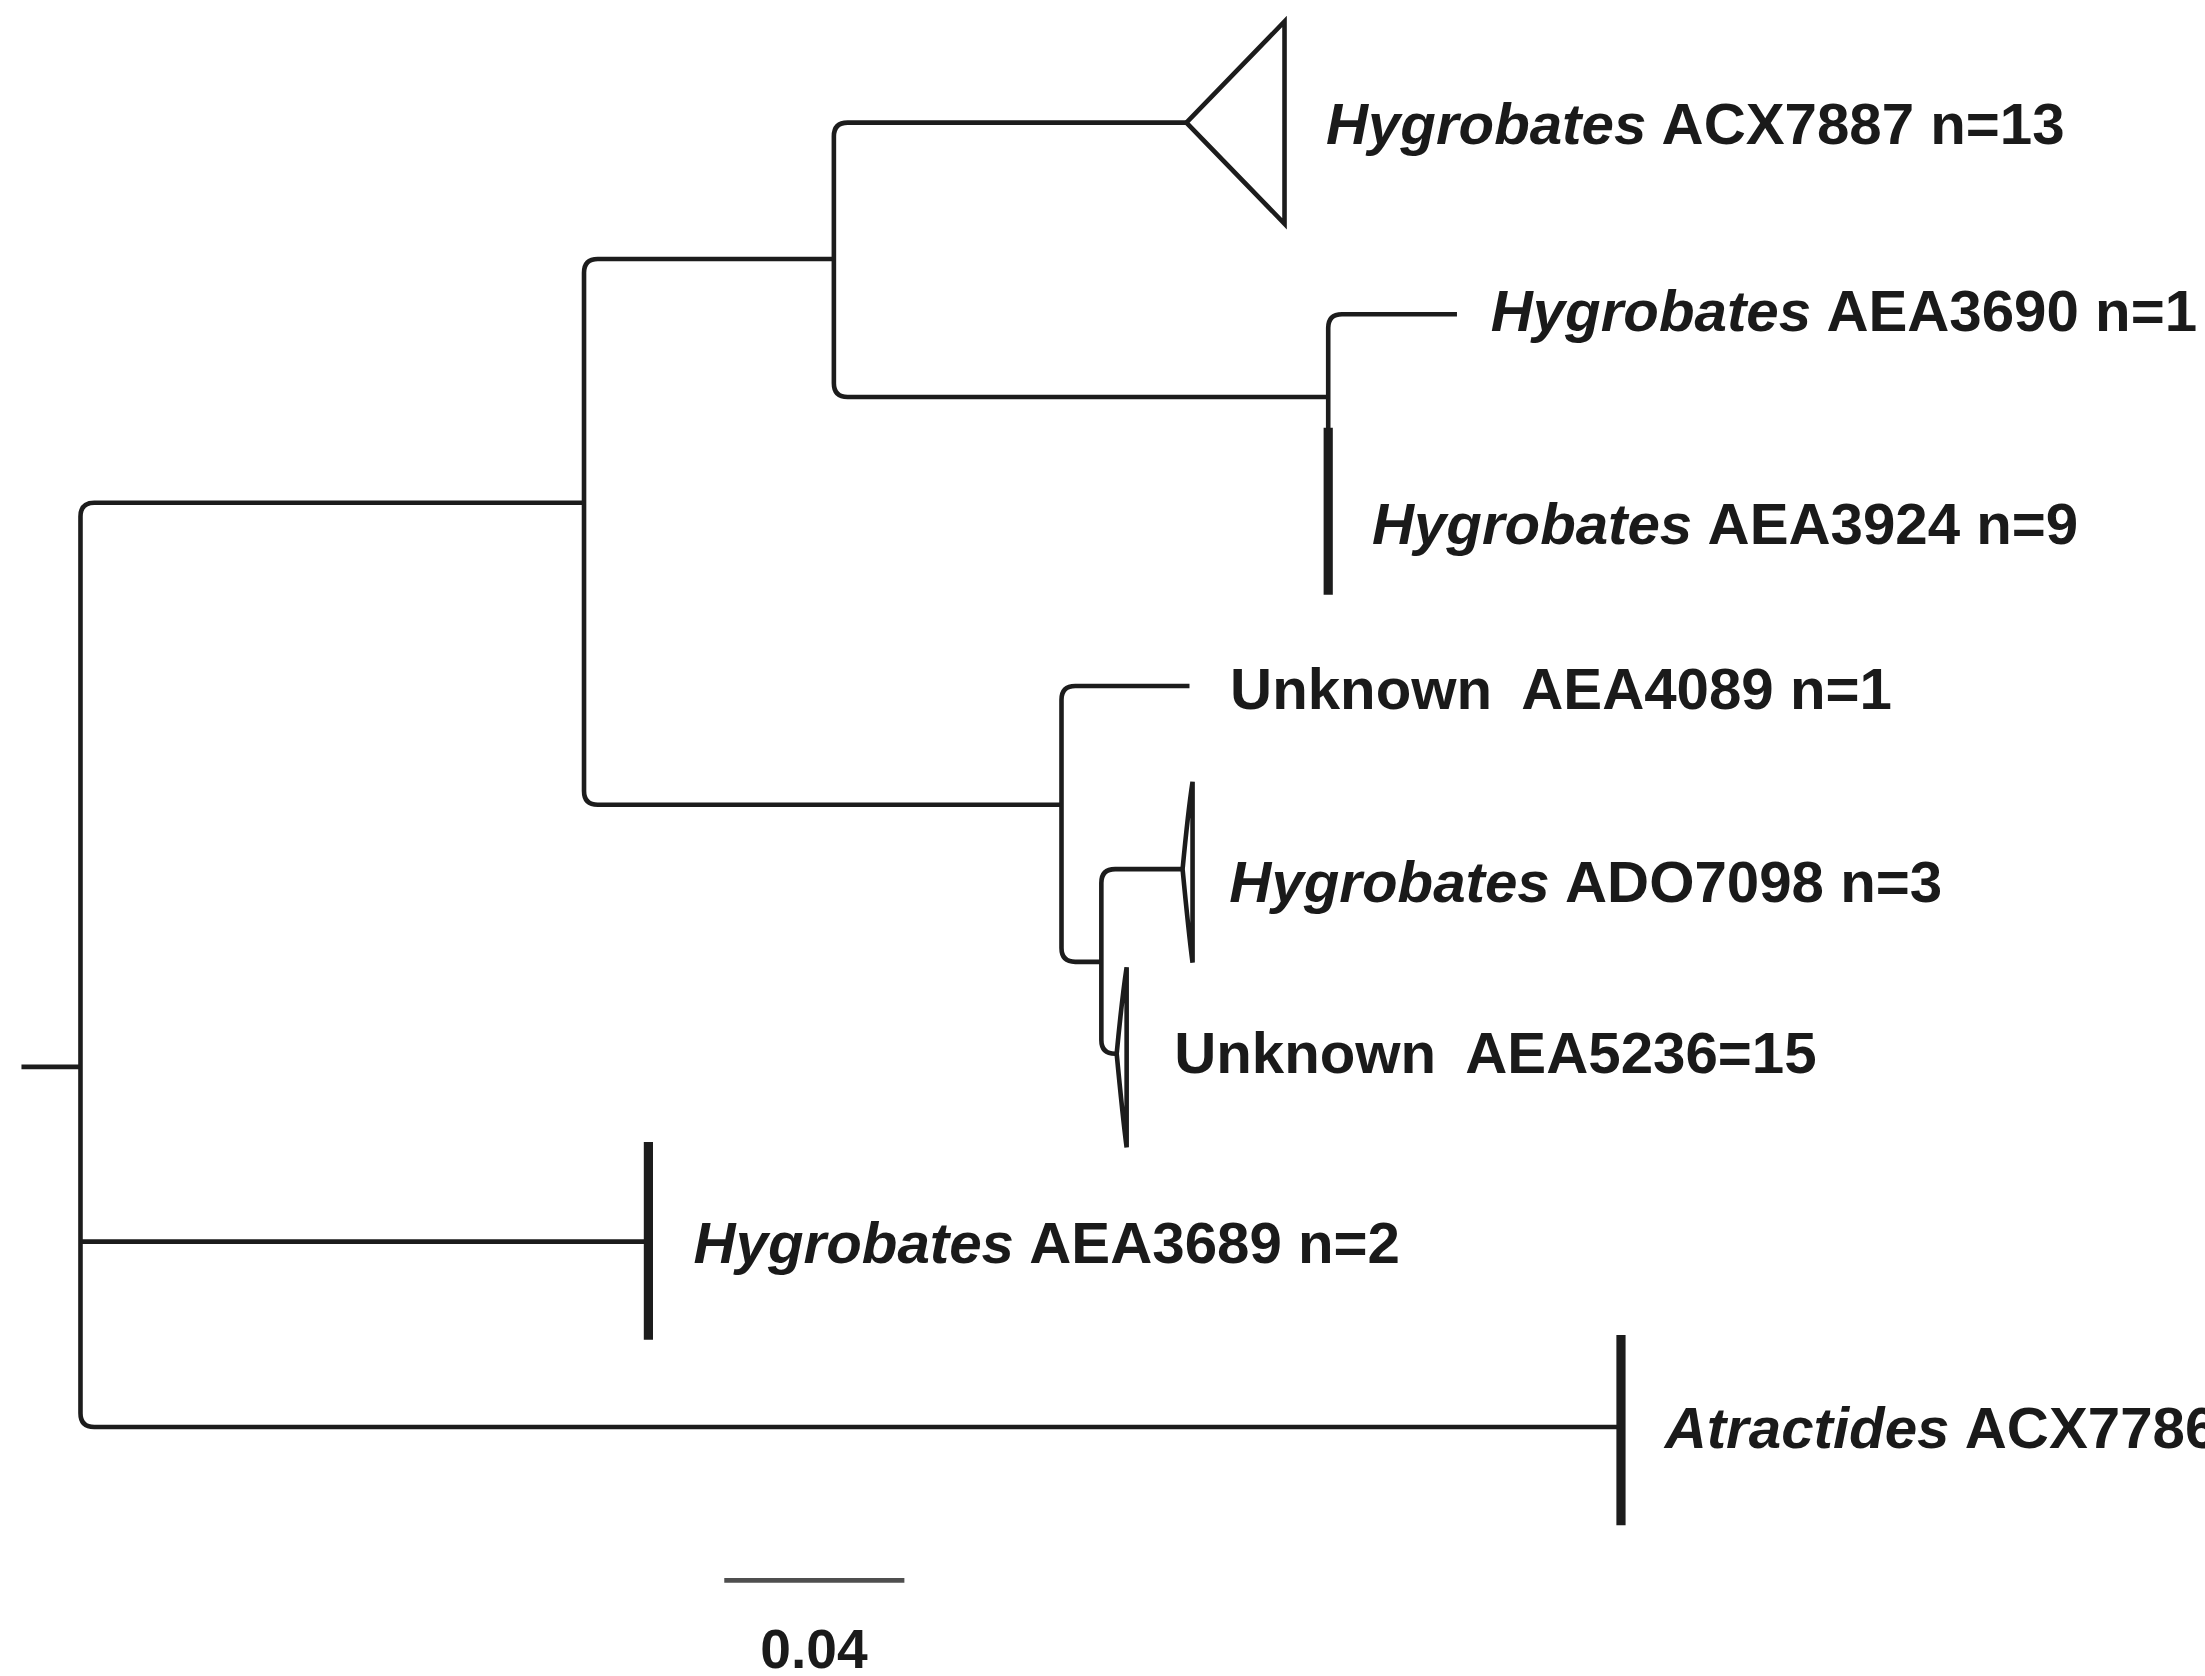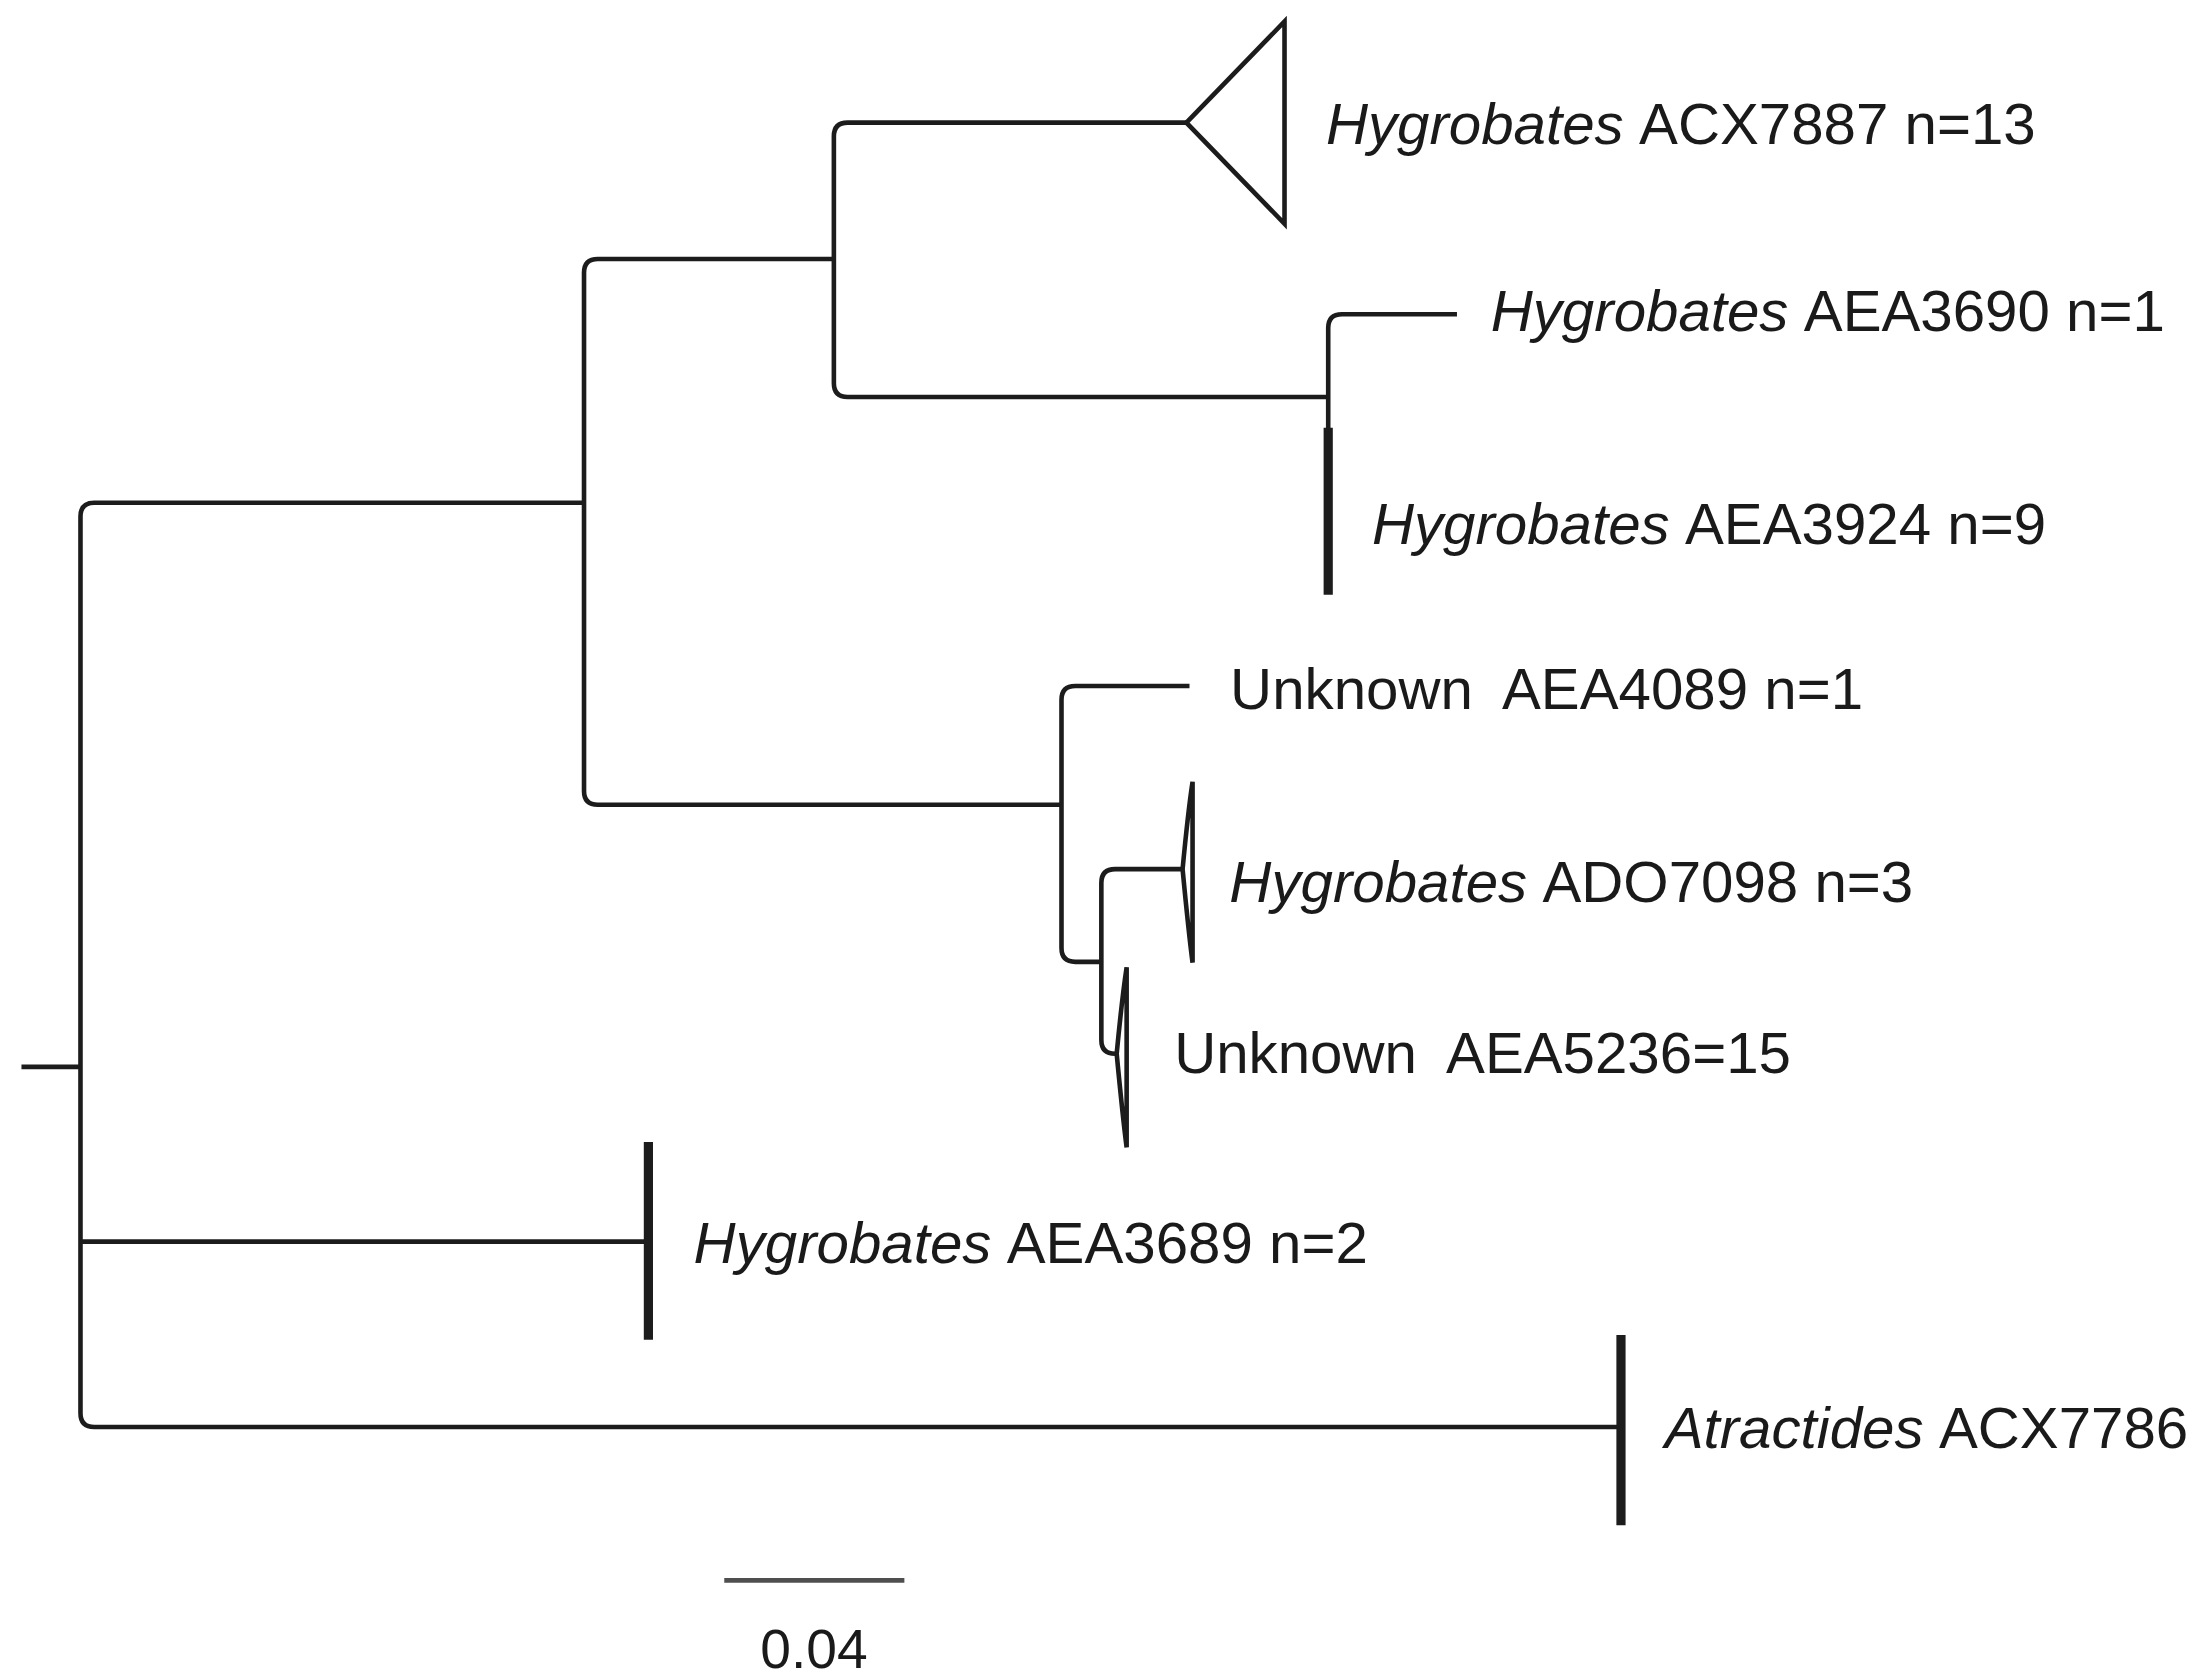--- a/index.html
+++ b/index.html
@@ -5,20 +5,21 @@
   html, body {
     margin: 0;
     padding: 0;
     background: #ffffff;
   }
   .figure-wrap {
     width: 100%;
     max-width: 2205px;
     margin: 0 auto;
     background: #ffffff;
+    font-weight: bold;
   }
   svg {
     display: block;
     width: 100%;
     height: auto;
   }
   .branch {
     fill: none;
     stroke: #1c1c1c;
     stroke-width: 6;

